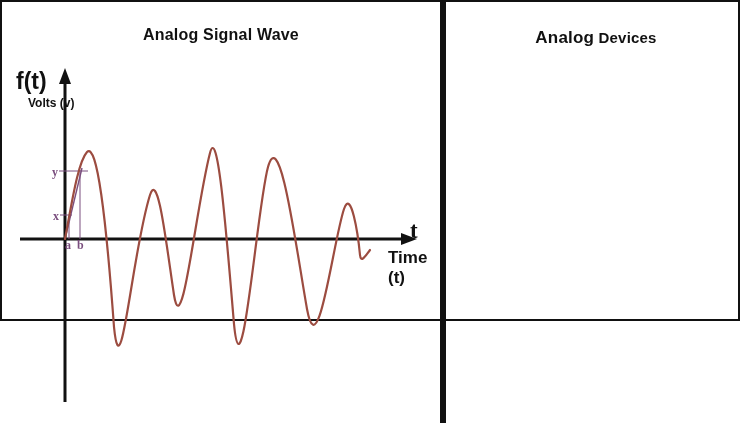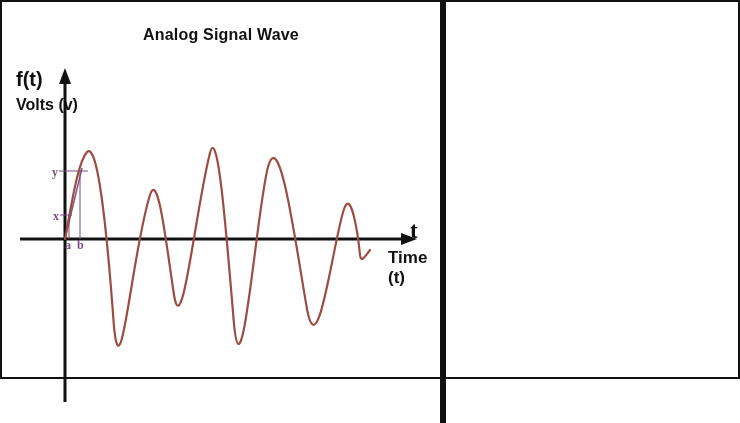--- a/index.html
+++ b/index.html
@@ -1,18 +1,18 @@
 <!DOCTYPE html>
 <html><head>
 <meta charset="utf-8">
 <style>
   html,body{margin:0;padding:0;background:#ffffff;}
   body{width:740px;height:423px;font-family:"Liberation Sans",sans-serif;overflow:hidden;}
 
-  #frame{position:relative;width:740px;height:379px;background:#fff;box-sizing:border-box;
+  #frame{position:relative;width:740px;height:321px;background:#fff;box-sizing:border-box;
          border:2px solid #111;}
 
   
   .panel{position:absolute;top:0;bottom:0;background:#fff;}
   #panel-left{left:0;width:438px;}
   #panel-right{left:452px;right:0;}
 
   #divider{position:absolute;left:438px;top:0;width:6px;height:423px;background:#111;}
 
   
@@ -21,22 +21,22 @@
   #title-left{top:24px;font-size:16px;}
   #title-right{top:26px;font-size:15px;}
   #title-right .big{font-size:17px;}
   #title-right .small{font-size:15px;}
 
   
   #chart{position:absolute;left:0;top:0;width:438px;height:423px;}
   #chart svg{display:block;}
 
   .axis-label{position:absolute;font-weight:bold;color:#111;}
-  #label-ft{left:14px;top:66px;font-size:20px;}
-  #label-volts{left:14px;top:94px;font-size:16px;text-align:right;}
+  #label-ft{left:14px;top:66px;font-size:23px;}
+  #label-volts{left:26px;top:94px;font-size:12px;text-align:right;}
   #label-t{left:408px;top:216px;font-size:23px;font-family:"Liberation Serif",serif;}
   #label-time{left:386px;top:246px;font-size:17px;}
 
   .mark{position:absolute;color:#7a4e7e;font-size:12px;font-weight:bold;
         font-family:"Liberation Serif",serif;}
   #mark-y{left:50px;top:163px;}
   #mark-x{left:51px;top:207px;}
   #mark-a{left:63px;top:236px;}
   #mark-b{left:75px;top:236px;}
 </style>
@@ -91,13 +91,20 @@
     <div class="axis-label" id="label-time">Time (t)</div>
 
     <div class="mark" id="mark-y">y</div>
     <div class="mark" id="mark-x">x</div>
     <div class="mark" id="mark-a">a</div>
     <div class="mark" id="mark-b">b</div>
   </div>
 
   <div id="divider"></div>
 
+  <div class="panel" id="panel-right">
+
+    <div class="panel-title" id="title-right">
+      <span class="big">Analog</span><span>&nbsp;</span><span class="small">Devices</span>
+    </div>
+
+  </div>
 </div>
 
 </body></html>

